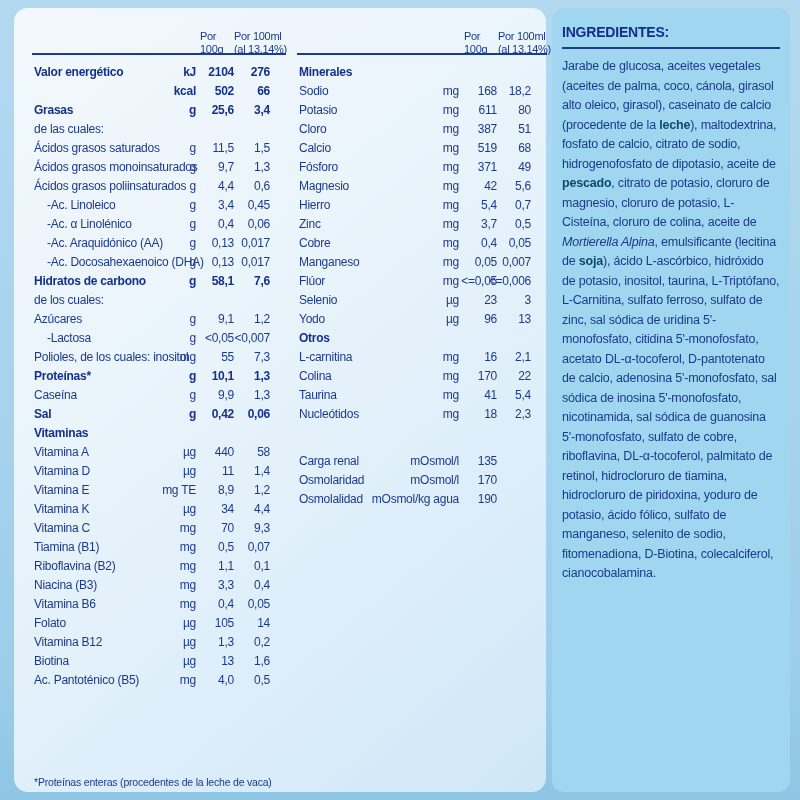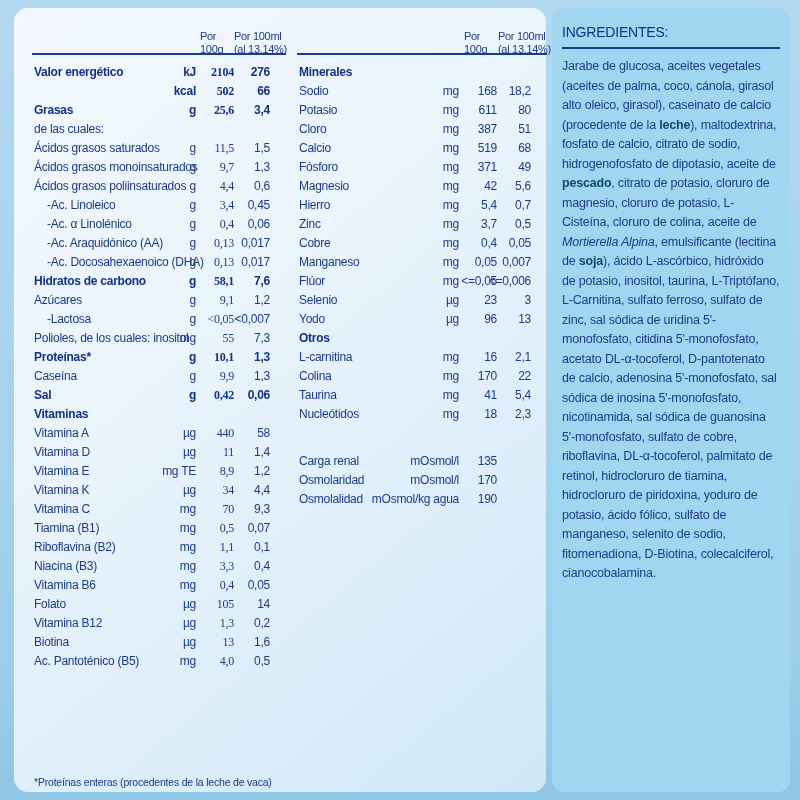--- a/index.html
+++ b/index.html
@@ -31,35 +31,35 @@
   #rule-mid{left:283px;width:250px;}
   
   .ntable{position:absolute;top:55px;}
   #left-table{left:20px;width:238px;}
   #mid-table{left:285px;width:233px;}
   .trow{position:relative;height:19px;font-size:12px;letter-spacing:-0.25px;color:#1c3a8a;}
   .trow.spacer{height:28px;}
   .trow .lbl{position:absolute;left:0;top:2px;white-space:nowrap;}
   .trow.indent .lbl{left:13px;}
   .trow .unit,.trow .v1,.trow .v2{position:absolute;top:2px;white-space:nowrap;}
-  #left-table .unit{right:76px;} #left-table .v1{right:38px;font-family:Liberation Serif, serif;} #left-table .v2{right:2px;}
+  #left-table .unit{right:76px;} #left-table .v1{right:38px;} #left-table .v2{right:2px;}
   #mid-table  .unit{right:73px;} #mid-table  .v1{right:35px;} #mid-table  .v2{right:1px;}
   .trow.bold,.trow.section{font-weight:700;color:#13308a;}
   #footnote{
     position:absolute;left:20px;top:768px;
     font-size:10.5px;letter-spacing:-0.2px;color:#1c3a8a;
   }
   
   #ing-panel{
     position:absolute;left:552px;top:8px;width:238px;height:784px;
     border-radius:12px;background:#a1d6f1;
   }
   #ing-title{
     margin:16px 10px 0 10px;
-    font-size:14px;font-weight:400;letter-spacing:-0.2px;color:#112e8c;
+    font-size:14px;font-weight:700;letter-spacing:-0.2px;color:#112e8c;
   }
   #ing-rule{margin:7px 10px 0 10px;height:2px;background:#1e3a8c;}
   #ing-text{
     margin:8px 10px 0 10px;
     font-size:12.5px;line-height:19.5px;letter-spacing:-0.2px;color:#1c3a8a;
     text-align:left;
   }
   #ing-text b{font-weight:700;color:#0c4a6e;}
   #ing-text i{}
 </style>
@@ -141,20 +141,26 @@
         <span class="lbl">-Ac. Docosahexaenoico (DHA)</span>
         <span class="unit">g</span>
         <span class="v1">0,13</span>
         <span class="v2">0,017</span>
       </div>
       <div class="trow bold">
         <span class="lbl">Hidratos de carbono</span>
         <span class="unit">g</span>
         <span class="v1">58,1</span>
         <span class="v2">7,6</span>
+      </div>
+      <div class="trow">
+        <span class="lbl">de los cuales:</span>
+        <span class="unit"></span>
+        <span class="v1"></span>
+        <span class="v2"></span>
       </div>
       <div class="trow">
         <span class="lbl">Azúcares</span>
         <span class="unit">g</span>
         <span class="v1">9,1</span>
         <span class="v2">1,2</span>
       </div>
       <div class="trow indent">
         <span class="lbl">-Lactosa</span>
         <span class="unit">g</span>

